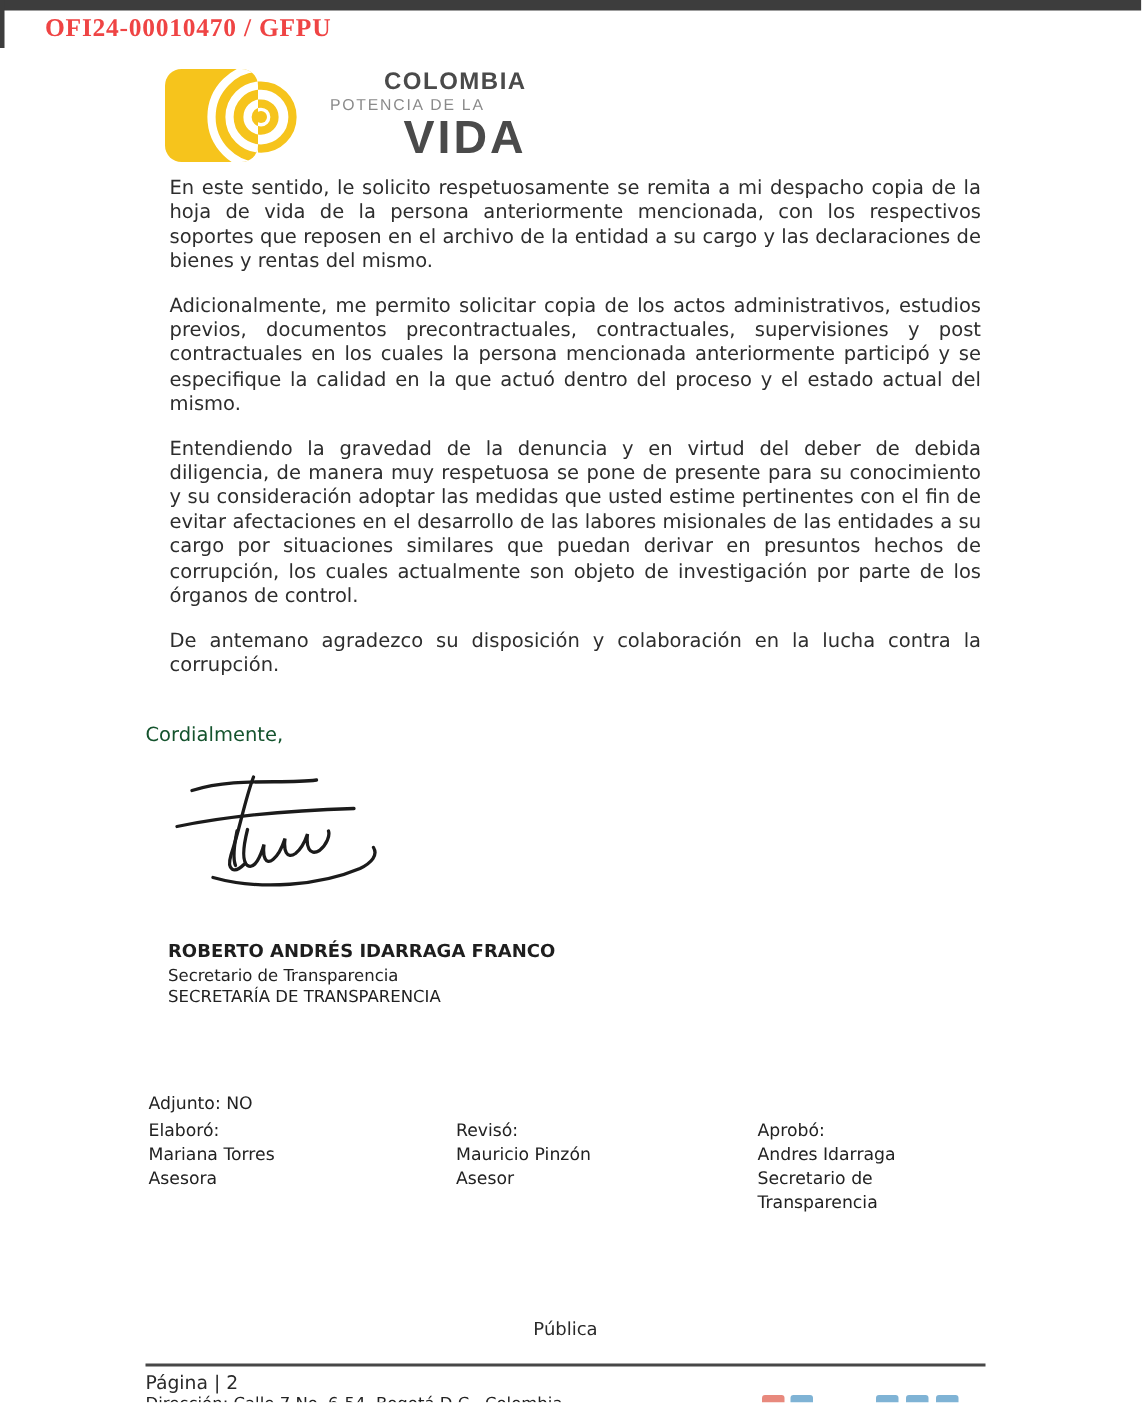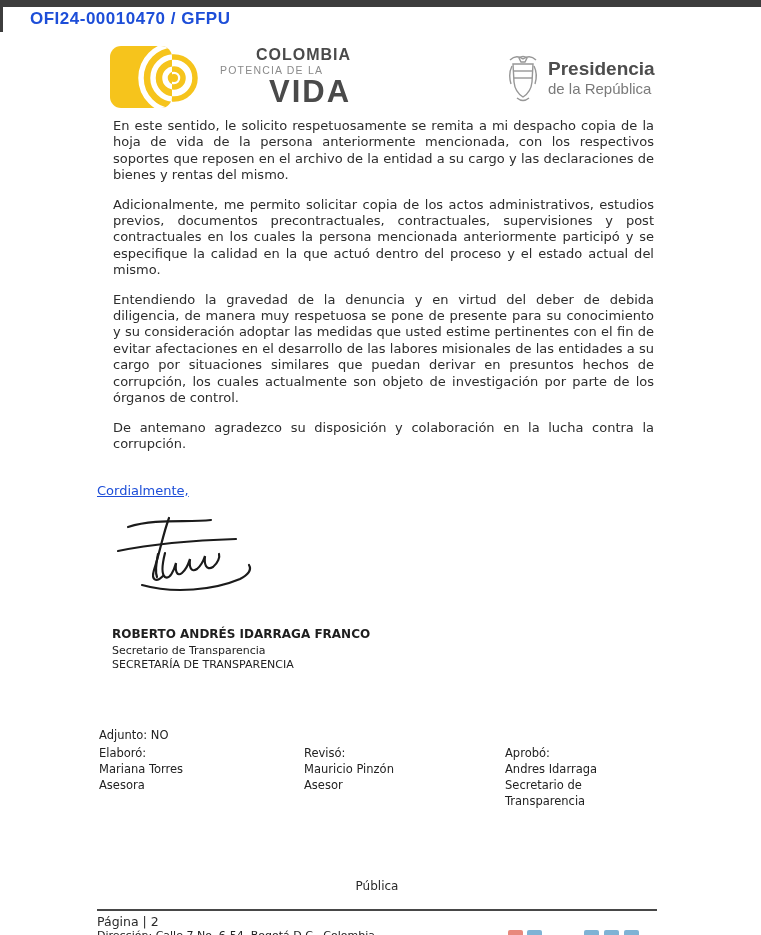--- a/index.html
+++ b/index.html
@@ -4,40 +4,40 @@
 <style>
   html,body{margin:0;padding:0;background:#fff;}
   .page{
     position:relative;width:761px;height:935px;background:#ffffff;
     overflow:hidden;font-family:"DejaVu Sans",sans-serif;color:#2d2d2d;
   }
   .topbar{position:absolute;top:0;left:0;width:761px;height:7px;background:#3d3d3d;}
   .left-edge{position:absolute;top:0;left:0;width:3px;height:32px;background:#3d3d3d;}
   .docnum{
     position:absolute;top:9px;left:30px;
-    font-family:Liberation Sans, sans-serif;font-weight:bold;
-    font-size:17px;letter-spacing:.5px;color:#1d4ed8;
+    font-family:Liberation Serif, serif;font-weight:bold;
+    font-size:17px;letter-spacing:.5px;color:#ef4444;
   }
   
   .colombia-logo{position:absolute;top:44px;left:110px;display:flex;align-items:center;}
   .colombia-text{margin-left:18px;font-family:"Liberation Sans",sans-serif;line-height:1;}
   .colombia-text .l1{font-size:16px;font-weight:bold;color:#4a4a4a;letter-spacing:1px;margin-left:36px;}
   .colombia-text .l2{font-size:10.5px;color:#8a8a8a;letter-spacing:1.2px;margin-top:2px;}
   .colombia-text .l3{font-size:31px;font-weight:bold;color:#4a4a4a;letter-spacing:2px;margin-top:1px;text-align:right;}
   .presidencia-logo{position:absolute;top:52px;left:506px;display:flex;align-items:center;}
   .presidencia-text{margin-left:8px;font-family:"Liberation Sans",sans-serif;line-height:1.15;}
   .presidencia-text .l1{font-size:19px;font-weight:bold;color:#4d4d4d;}
   .presidencia-text .l2{font-size:15px;color:#7a7a7a;}
   
   .letter-body{position:absolute;top:118px;left:97px;width:557px;}
   .letter-body p{
     margin:0 0 13px 16px;font-size:13px;line-height:16.4px;
     text-align:justify;color:#2d2d2d;
   }
-  .closing{position:absolute;top:483px;left:97px;font-size:13px;color:#1d4ed8;text-decoration:underline;}
+  .closing{position:absolute;top:483px;left:97px;font-size:13px;color:#14532d;}
   .signature{position:absolute;top:510px;left:112px;}
   .signer{position:absolute;top:627px;left:112px;line-height:14px;}
   .signer .name{font-size:12px;font-weight:bold;color:#1e1e1e;margin-bottom:3px;}
   .signer .line{font-size:11px;color:#222;}
   
   .adjunto{position:absolute;top:728px;left:99px;font-size:11.5px;color:#222;}
   .cols{position:absolute;top:745px;left:99px;width:558px;height:56px;}
   .col{position:absolute;top:0;line-height:16px;font-size:11.5px;color:#222;}
   .col.c1{left:0;}
   .col.c2{left:205px;}
@@ -83,36 +83,20 @@
       </g>
       <circle cx="64" cy="34" r="4" fill="#F6C41C"></circle>
     </svg>
     <div class="colombia-text">
       <div class="l1">COLOMBIA</div>
       <div class="l2">POTENCIA DE LA</div>
       <div class="l3">VIDA</div>
     </div>
   </div>
 
-  <div class="presidencia-logo">
-    <svg width="34" height="52" viewBox="0 0 34 52" fill="none" stroke="#979797" stroke-width="1.4">
-      <path d="M4 8 Q10 2 17 7 Q24 2 30 8"></path>
-      <path d="M13 6 Q17 3 21 6 L19 10 H15 Z"></path>
-      <path d="M7 12 H27 L26 30 Q25 40 17 45 Q9 40 8 30 Z"></path>
-      <line x1="8" y1="19" x2="26" y2="19"></line>
-      <line x1="8" y1="26" x2="26" y2="26"></line>
-      <path d="M6 14 Q2 22 5 32"></path>
-      <path d="M28 14 Q32 22 29 32"></path>
-      <path d="M11 46 Q17 51 23 46"></path>
-    </svg>
-    <div class="presidencia-text">
-      <div class="l1">Presidencia</div>
-      <div class="l2">de la República</div>
-    </div>
-  </div>
 
   <div class="letter-body">
     <p>En este sentido, le solicito respetuosamente se remita a mi despacho copia de la hoja de vida de la persona anteriormente mencionada, con los respectivos soportes que reposen en el archivo de la entidad a su cargo y las declaraciones de bienes y rentas del mismo.</p>
     <p>Adicionalmente, me permito solicitar copia de los actos administrativos, estudios previos, documentos precontractuales, contractuales, supervisiones y post contractuales en los cuales la persona mencionada anteriormente participó y se especifique la calidad en la que actuó dentro del proceso y el estado actual del mismo.</p>
     <p>Entendiendo la gravedad de la denuncia y en virtud del deber de debida diligencia, de manera muy respetuosa se pone de presente para su conocimiento y su consideración adoptar las medidas que usted estime pertinentes con el fin de evitar afectaciones en el desarrollo de las labores misionales de las entidades a su cargo por situaciones similares que puedan derivar en presuntos hechos de corrupción, los cuales actualmente son objeto de investigación por parte de los órganos de control.</p>
     <p>De antemano agradezco su disposición y colaboración en la lucha contra la corrupción.</p>
   </div>
 
   <div class="closing">Cordialmente,</div>
 

